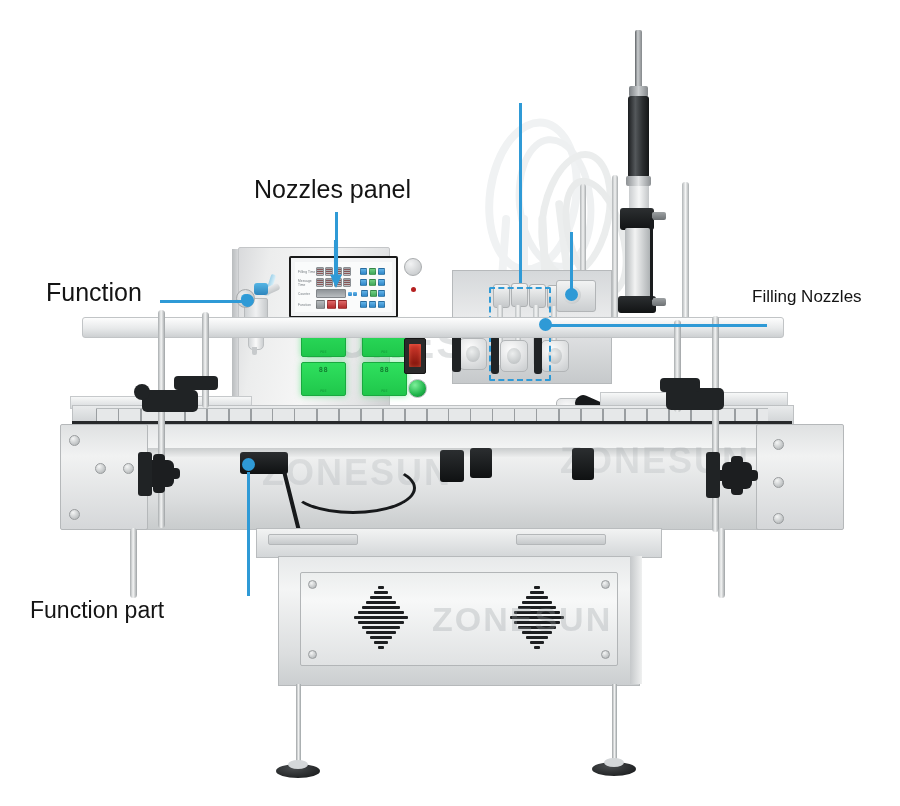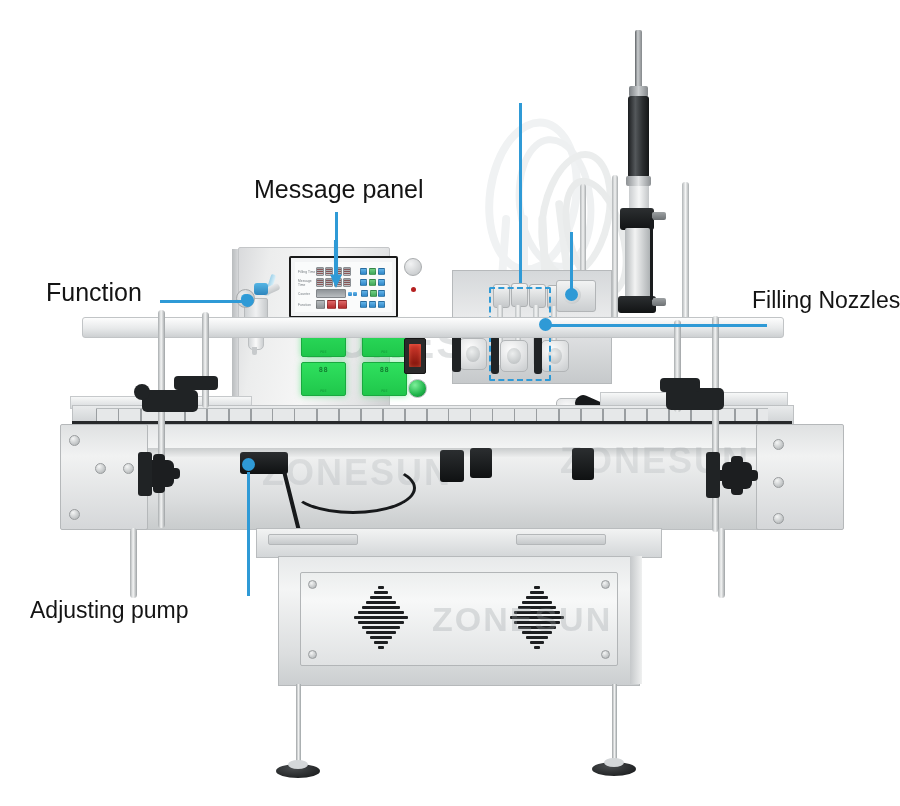--- a/index.html
+++ b/index.html
@@ -4,21 +4,21 @@
 <style>
   html,body{margin:0;padding:0;background:#fff;}
   body{width:900px;height:806px;font-family:"Liberation Sans",sans-serif;overflow:hidden;}
   #stage{position:relative;width:900px;height:806px;background:#ffffff;}
 
   
   .label{position:absolute;color:#141414;font-family:"Liberation Sans",sans-serif;white-space:nowrap;}
   .lbl-barometer{left:46px;top:278px;font-size:25px;}
   .lbl-control{left:254px;top:175px;font-size:25px;}
   .lbl-peri{left:440px;top:65px;font-size:25px;}
-  .lbl-nozzles{left:752px;top:287px;font-size:23px;}
+  .lbl-nozzles{left:752px;top:287px;font-size:17px;}
   .lbl-adj{left:30px;top:594px;font-size:23px;line-height:33px;}
   .lbl-adj span{display:block;}
 
   
   .leader{position:absolute;background:#2f9ad6;}
   .dot{position:absolute;border-radius:50%;background:#2f9ad6;}
 
   
   .mx{position:absolute;}
 
@@ -451,22 +451,22 @@
   <div class="dot" style="left:565px;top:288px;width:13px;height:13px;"></div>
 
   <div class="leader" style="left:545px;top:324px;width:222px;height:3px;"></div>
   <div class="dot" style="left:539px;top:318px;width:13px;height:13px;"></div>
 
   <div class="leader" style="left:247px;top:472px;width:3px;height:124px;"></div>
   <div class="dot" style="left:242px;top:458px;width:13px;height:13px;"></div>
 
   <div class="label lbl-barometer">Function</div>
 
-  <div class="label lbl-control">Message panel</div>
+  <div class="label lbl-control">Nozzles panel</div>
 
 
   <div class="label lbl-nozzles">Filling Nozzles</div>
 
   <div class="label lbl-adj">
-    <span>Adjusting pump</span>
+    <span>Function part</span>
   </div>
 
 </div>
 
 </body></html>

